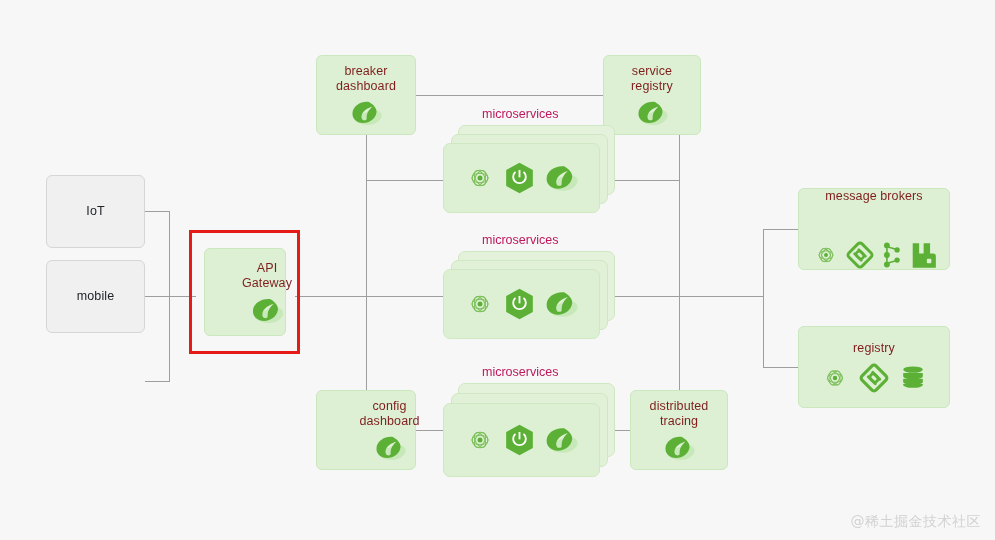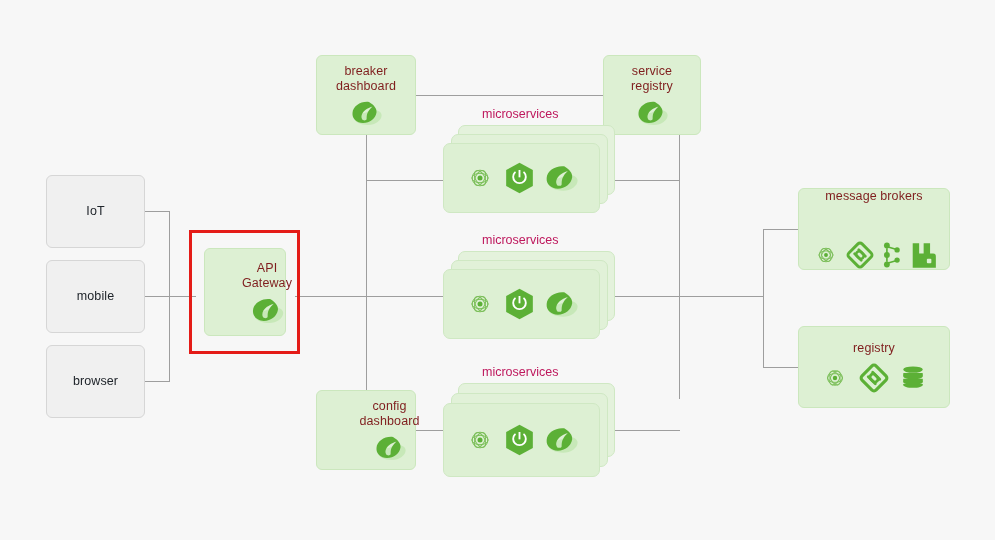--- a/index.html
+++ b/index.html
@@ -152,23 +152,20 @@
 
   <div class="line h" style="left:416px; top:430px; width:42px;"></div>
   <div class="line h" style="left:614px; top:430px; width:16px;"></div>
 
   <div class="node client" style="left:46px; top:175px; width:99px; height:73px;">
     <div class="node-label">IoT</div>
   </div>
   <div class="node client" style="left:46px; top:260px; width:99px; height:73px;">
     <div class="node-label">mobile</div>
   </div>
-  <div class="node client" style="left:46px; top:345px; width:99px; height:73px;">
-    <div class="node-label">browser</div>
-  </div>
 
   <div class="highlight" style="left:189px; top:230px; width:111px; height:124px;"></div>
 
   <div class="node green" style="left:204px; top:248px; width:82px; height:88px;padding-left:44px;">
     <div class="node-label">API
 Gateway</div>
     <div class="icon-row single">
       <span>
         <svg width="34" height="27" viewBox="0 0 64 52">
           <path fill="#c7e8b8" d="M34 24c12-7 27-4 29 5 2 10-11 21-27 21C21 50 9 44 8 36c-1-8 12-6 26-12z"></path>
@@ -210,20 +207,32 @@
     <div class="icon-row single">
       <span>
         <svg width="32" height="26" viewBox="0 0 64 52">
           <path fill="#c7e8b8" d="M34 24c12-7 27-4 29 5 2 10-11 21-27 21C21 50 9 44 8 36c-1-8 12-6 26-12z"></path>
           <path fill="#5cb036" d="M38 4C22 2 6 12 5 26c-1 11 8 20 21 20 14 0 25-9 27-21 1-8-5-15-15-21zM24 38c-3-6 1-14 8-19 6-4 13-6 13-6s-6 5-9 11c-4 7-2 13-3 15-1 2-7 3-9-1z"></path>
         </svg>
       </span>
     </div>
   </div>
 
+  <div class="node green" style="left:630px; top:390px; width:98px; height:80px;">
+    <div class="node-label">distributed
+tracing</div>
+    <div class="icon-row single">
+      <span>
+        <svg width="32" height="26" viewBox="0 0 64 52">
+          <path fill="#c7e8b8" d="M34 24c12-7 27-4 29 5 2 10-11 21-27 21C21 50 9 44 8 36c-1-8 12-6 26-12z"></path>
+          <path fill="#5cb036" d="M38 4C22 2 6 12 5 26c-1 11 8 20 21 20 14 0 25-9 27-21 1-8-5-15-15-21zM24 38c-3-6 1-14 8-19 6-4 13-6 13-6s-6 5-9 11c-4 7-2 13-3 15-1 2-7 3-9-1z"></path>
+        </svg>
+      </span>
+    </div>
+  </div>
 
   <div class="stack-title" style="left:482px; top:107px;">microservices</div>
   <div class="stack" style="left:443px; top:125px; width:175px; height:88px;">
     <div class="stack-card c1" style="left:15px; top:0px;  width:157px; height:70px;"></div>
     <div class="stack-card c2" style="left:8px;  top:9px;  width:157px; height:70px;"></div>
     <div class="stack-card c3" style="left:0px;  top:18px; width:157px; height:70px;">
       <div class="icon-row" style="margin-top:0;">
         <span>
           <svg width="30" height="30" viewBox="0 0 48 48">
             <g fill="none" stroke="#7cbf5a" stroke-width="1.6">
@@ -399,14 +408,15 @@
             <ellipse cx="20" cy="17.6" rx="14" ry="4.2"></ellipse>
             <rect x="6" y="21" width="28" height="4.6" rx="0.6"></rect>
             <ellipse cx="20" cy="25.6" rx="14" ry="4.2"></ellipse>
             <path d="M6 29.5c0 2.6 6.3 4.6 14 4.6s14-2 14-4.6v-1H6z"></path>
           </g>
         </svg>
       </span>
     </div>
   </div>
 
+  <div class="watermark">@稀土掘金技术社区</div>
 
 </div>
 
 </body></html>

